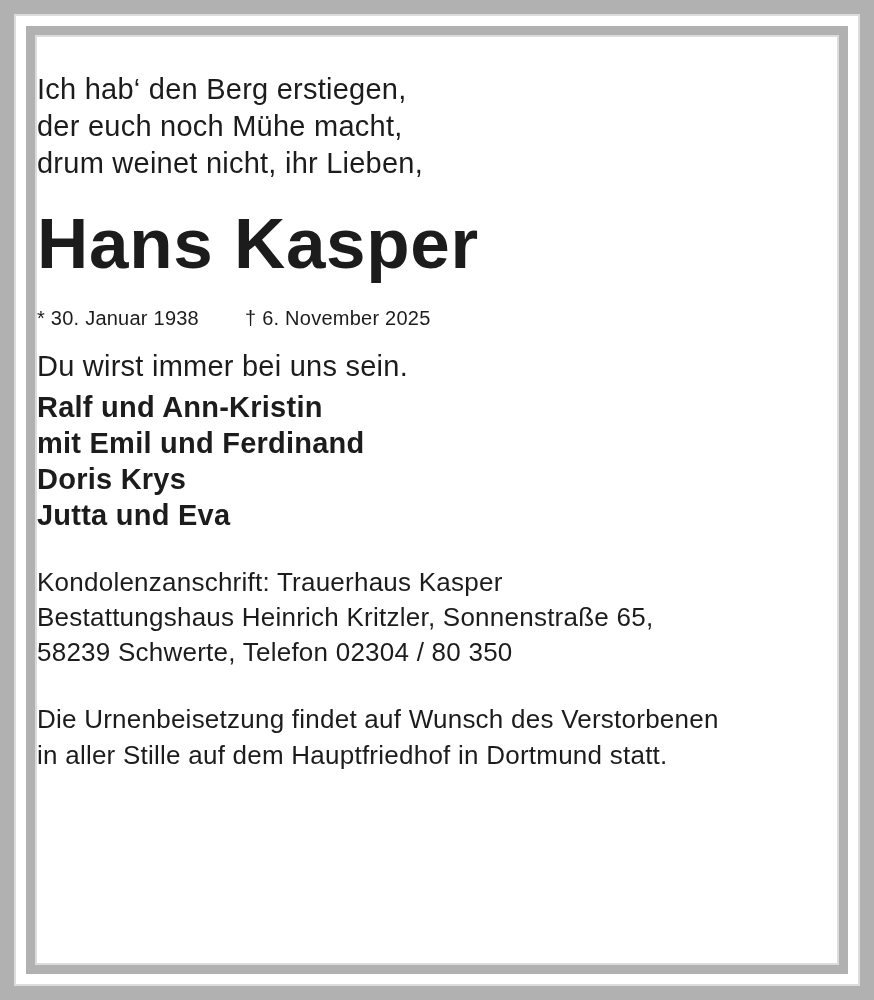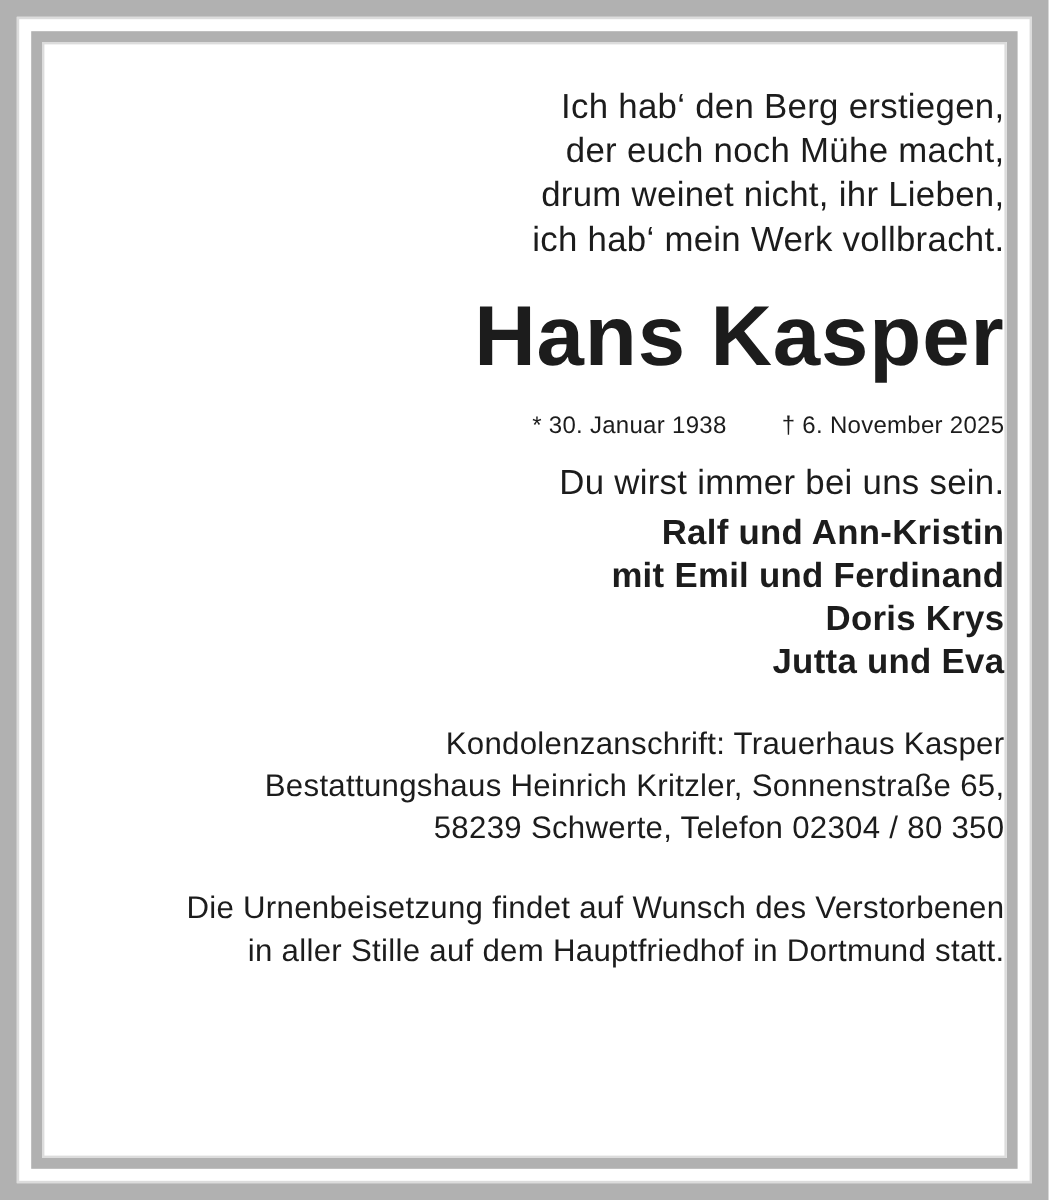--- a/index.html
+++ b/index.html
@@ -39,21 +39,21 @@
   }
   .frame-inner-edge {
     position: absolute;
     inset: 0;
     border: 2px solid #dcdcdc;
     box-sizing: border-box;
   }
   .content {
     position: absolute;
     top: 37px; left: 37px; right: 37px; bottom: 37px;
-    text-align: right;
+    text-align: left;
     letter-spacing: 0.015em;
   }
   .poem {
     margin-top: 34px;
     font-size: 29px;
     line-height: 37px;
     font-weight: 400;
   }
   .deceased-name {
     margin-top: 24px;
@@ -89,21 +89,20 @@
   }
   .condolence {
     margin-top: 32px;
     font-size: 26px;
     line-height: 35px;
   }
   .funeral {
     margin-top: 31px;
     font-size: 26px;
     line-height: 36px;
-    padding-left: 42px;
   }
   .line { display: block; }
 </style>
 </head>
 <body>
 
 <div class="sheet">
 
   <div class="frame-outer">
     <div class="frame-outer-edge"></div>
@@ -111,21 +110,20 @@
   <div class="frame-inner">
     <div class="frame-inner-edge"></div>
   </div>
 
   <div class="content">
 
     <div class="poem">
       <span class="line">Ich hab‘ den Berg erstiegen,</span>
       <span class="line">der euch noch Mühe macht,</span>
       <span class="line">drum weinet nicht, ihr Lieben,</span>
-      <span class="line">ich hab‘ mein Werk vollbracht.</span>
     </div>
 
     <div class="deceased-name">Hans Kasper</div>
 
     <div class="dates">
       <span>* 30. Januar 1938</span><span class="gap"></span><span>† 6. November 2025</span>
     </div>
 
 
     <div class="promise">Du wirst immer bei uns sein.</div>

